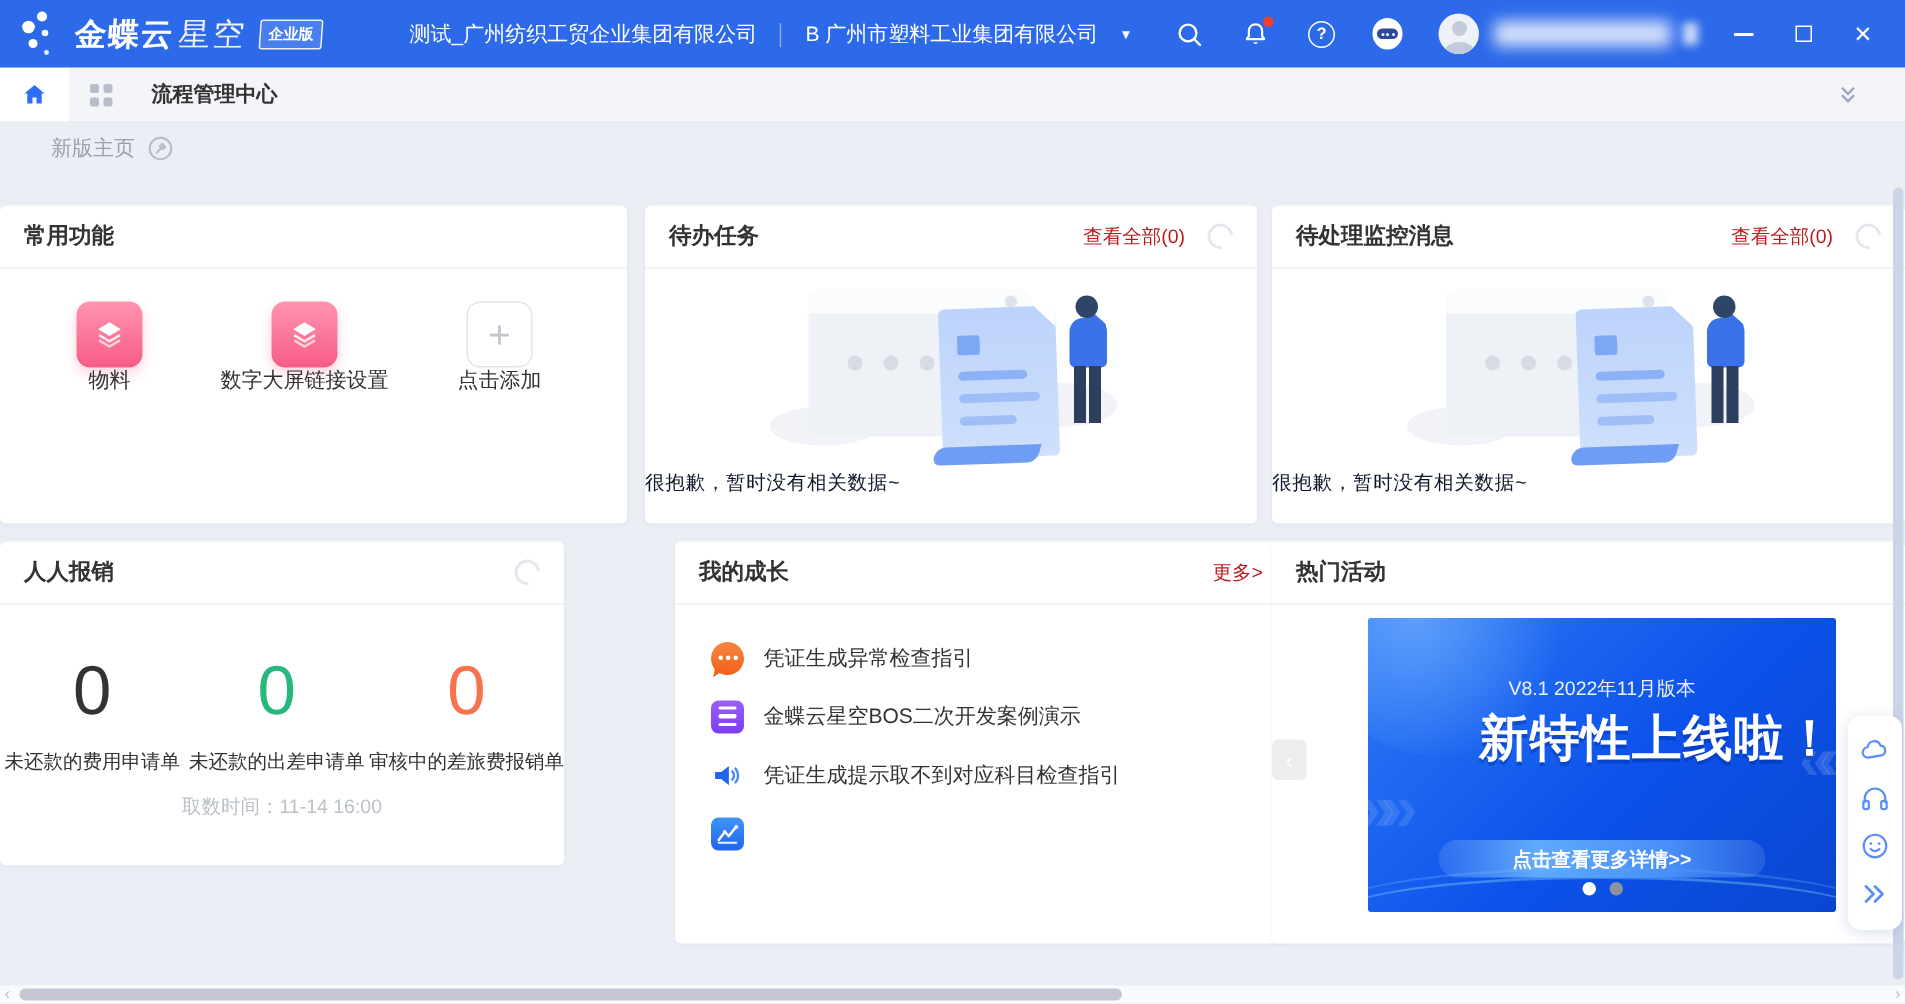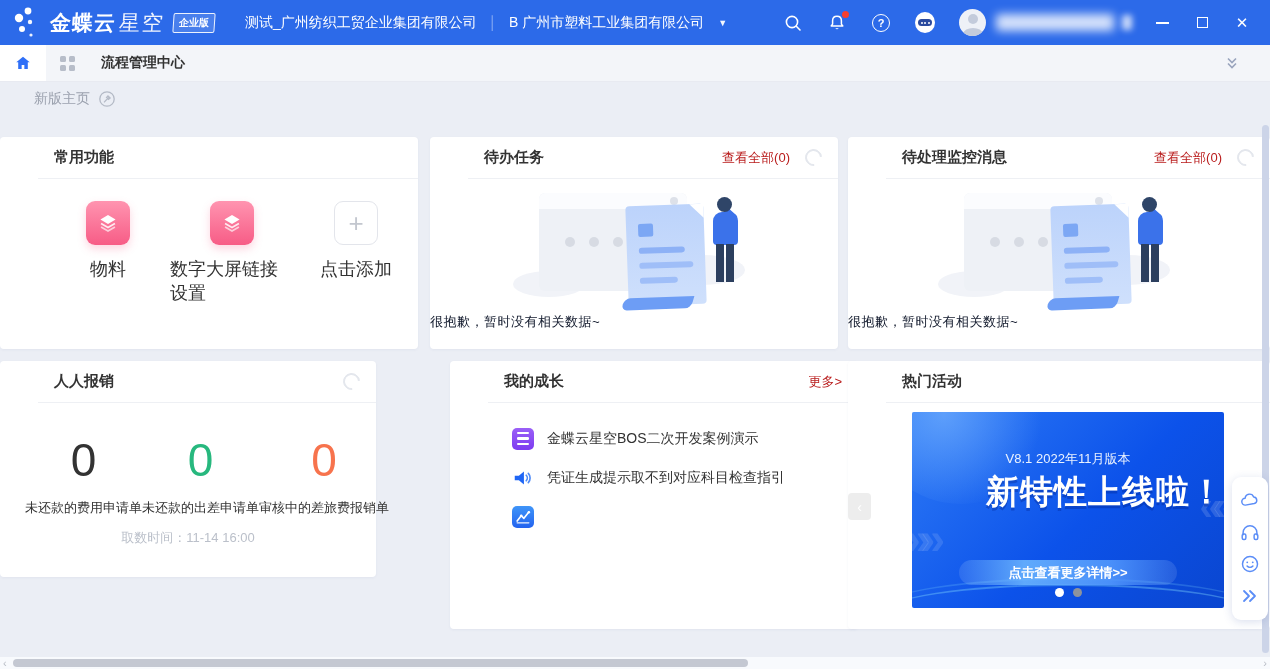--- a/index.html
+++ b/index.html
@@ -8,21 +8,21 @@
 
   
   .hdr { position:absolute; left:0; top:0; width:1270px; height:45px; background:#2c6ae9;
          display:flex; align-items:center; padding-left:14px; color:#fff; z-index:30; }
   .logo-dots { width:32px; height:36px; flex:0 0 auto; }
   .brand { display:flex; align-items:center; margin-left:4px; transform:skewX(-4deg); }
   .brand-bold { font-size:21px; font-weight:700; letter-spacing:1px; }
   .brand-light { font-size:21px; font-weight:400; opacity:.92; margin-left:3px; letter-spacing:2px; }
   .brand-badge { transform:skewX(-4deg); margin-left:8px; font-size:10px; padding:2px 5px; border:1px solid rgba(255,255,255,.9);
                  border-radius:2px; background:rgba(255,255,255,.14); font-weight:700; }
-  .company { display:flex; align-items:center; margin-left:30px; font-size:14px; gap:12px; }
+  .company { display:flex; align-items:center; margin-left:58px; font-size:14px; gap:12px; }
   .company .divider { opacity:.45; font-size:13px; }
   .company .caret { font-size:9px; margin-left:2px; opacity:.95; cursor:pointer; }
   .hdr-right { margin-left:auto; display:flex; align-items:center; gap:24px; }
   .hicon { position:relative; width:20px; height:20px; display:flex; align-items:center; justify-content:center; cursor:pointer; }
   .hicon svg { display:block; }
   .bell-dot { position:absolute; right:-2px; top:-2px; width:7px; height:7px; border-radius:50%; background:#f53f2e; }
   .help-circle { width:18px; height:18px; border:1.5px solid #fff; border-radius:50%; display:flex; align-items:center; justify-content:center;
                  font-size:11px; font-weight:700; color:#fff; }
   .service { width:21px; height:21px; background:#fff; border-radius:50%; display:flex; align-items:center; justify-content:center; }
   .service-band { width:14px; height:7px; background:#2b4a9e; border-radius:4px; display:flex; align-items:center; justify-content:center; gap:1.5px; }
@@ -45,21 +45,21 @@
   .grid-btn { margin-left:14px; width:15px; height:15px; display:grid; grid-template-columns:6px 6px; grid-template-rows:6px 6px; gap:3px; cursor:pointer; }
   .grid-btn i { background:#b7bdc9; border-radius:1.5px; }
   .tab-label { margin-left:26px; font-size:14px; font-weight:700; color:#333; cursor:pointer; }
   .tab-collapse { margin-left:auto; margin-right:30px; cursor:pointer; display:flex; }
 
   
   .crumb { position:absolute; left:34px; top:90px; display:flex; align-items:center; gap:8px; color:#9ba1ae; font-size:14px; }
   .crumb svg { display:block; }
 
   
-  .card { position:absolute; background:#fff; border-radius:4px; box-shadow:0 1px 3px rgba(40,60,110,.05);padding-left:38px; }
+  .card { position:absolute; background:#fff; border-radius:4px; box-shadow:0 1px 3px rgba(40,60,110,.05); }
   .card-hd { height:42px; display:flex; align-items:center; padding:0 16px; border-bottom:1px solid #eef0f4; }
   .card-title { font-size:15px; font-weight:700; color:#333; }
   .card-hd .spacer { flex:1; }
   .link { color:#b91c1c; font-size:13px; cursor:pointer; }
   .refresh { width:17px; height:17px; border:2.2px solid #e4e7ed; border-right-color:transparent; border-radius:50%;
              transform:rotate(40deg); margin-left:15px; cursor:pointer; }
 
   #card-common { left:0; top:137px; width:418px; height:212px; }
   #card-todo { left:430px; top:137px; width:408px; height:212px; }
   #card-monitor { left:848px; top:137px; width:422px; height:212px; }
@@ -67,21 +67,21 @@
   #card-growth { left:450px; top:361px; width:408px; height:268px; }
   #card-hot { left:848px; top:361px; width:422px; height:268px; }
 
   
   .fn-row { display:flex; padding:22px 0 0 8px; }
   .fn-col { width:130px; display:flex; flex-direction:column; align-items:center; cursor:pointer; }
   .fn-tile { width:44px; height:44px; border-radius:9px; background:linear-gradient(180deg,#ff94b0,#f75c86);
              display:flex; align-items:center; justify-content:center; box-shadow:0 4px 8px rgba(247,92,134,.25); }
   .fn-add { width:44px; height:44px; border-radius:9px; border:1px solid #e3e5eb; display:flex; align-items:center; justify-content:center;
             color:#c3c7cf; font-size:26px; font-weight:300; line-height:1; }
-  .fn-label { margin-top:12px; font-size:18px; color:#333; }
+  .fn-label { font-size:14px; color:#333; }
 
   
   .empty-wrap { position:absolute; left:0; top:42px; right:0; bottom:0; }
   .illus { position:absolute; width:230px; height:120px; top:8px; }
   .cloud { position:absolute; background:#f1f3f8; border-radius:50%; }
   .c1 { left:-6px; bottom:10px; width:72px; height:26px; }
   .c2 { right:4px; bottom:22px; width:84px; height:30px; }
   .ewin { position:absolute; left:20px; top:6px; width:148px; height:98px; background:#eef1f6; border-radius:6px; }
   .ewin-top { height:16px; background:#fbfcfe; border-radius:6px 6px 0 0; position:relative; }
   .ewin-dot { position:absolute; right:9px; top:4px; width:8px; height:8px; border-radius:50%; background:#dde1e9; }
@@ -403,20 +403,30 @@
 
 <div class="card" id="card-growth">
   <div class="card-hd">
     <span class="card-title">我的成长</span>
     <span class="spacer"></span>
     <span class="link">更多&gt;</span>
   </div>
   <div class="glist">
     <div class="gitem">
       <span class="gicon">
+          <span class="ic-chat">
+            <i></i>
+            <i></i>
+            <i></i>
+          </span>
+        </span>
+      <span class="glabel">凭证生成异常检查指引</span>
+    </div>
+    <div class="gitem">
+      <span class="gicon">
           <span class="ic-doc">
             <i></i>
             <i></i>
             <i></i>
           </span>
         </span>
       <span class="glabel">金蝶云星空BOS二次开发案例演示</span>
     </div>
     <div class="gitem">
       <span class="gicon">

